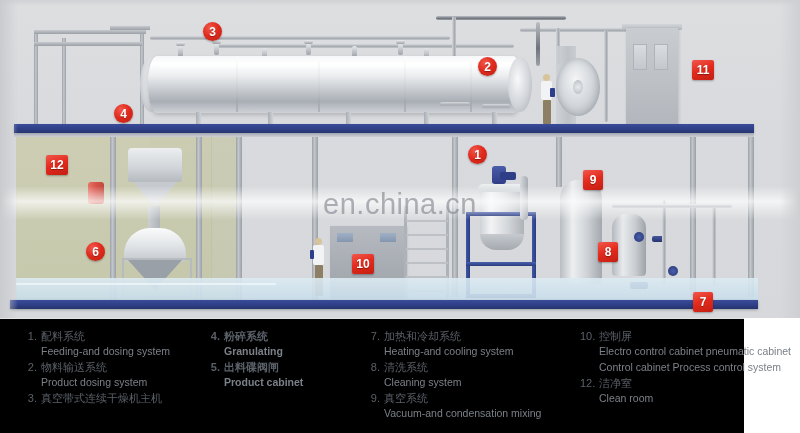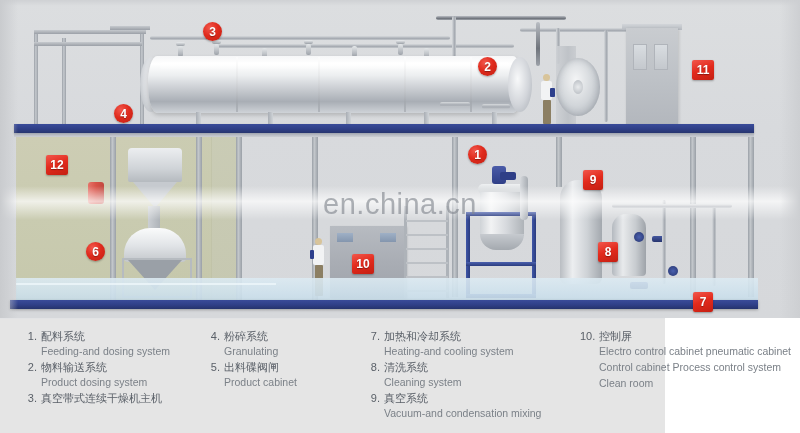--- a/index.html
+++ b/index.html
@@ -384,33 +384,33 @@
     color: rgba(128,133,140,.62);
     font-family:"Liberation Sans", sans-serif;
     z-index: 30;
     pointer-events:none;
   }
 
   
   .legend {
     position:absolute;
     left:0; top:318px;
-    width:665px; height:115px;
-    background:#e5e5e5;
+    width:744px; height:115px;
+    background:#000000;
     border-top:1px solid #e2e3e5;
   }
   .legend-grid {
     position:absolute;
     left:0; top:10px;
     width:800px;
     display:flex;
   }
   .legend-col { position:relative; }
   .legend-col.c1 { width:205px; padding-left:22px; }
-  .legend-col.c2 { width:160px; }
+  .legend-col.c2 { width:160px;font-weight:bold; }
   .legend-col.c3 { width:215px; }
   .legend-col.c4 { width:220px; }
 
   .legend-item { margin-bottom:1px; }
   .legend-cn {
     font-size:11px;
     color:#5a6068;
     line-height:15px;
     white-space:nowrap;
   }
@@ -638,19 +638,20 @@
         </div>
         <div class="legend-col c4">
           <div class="legend-item">
             <div class="legend-cn"><span class="legend-num">10.</span><span>控制屏</span></div>
             <div class="legend-en">Electro control cabinet pneumatic cabinet</div>
           </div>
           <div class="legend-item">
             <div class="legend-en">Control cabinet  Process control system</div>
           </div>
           <div class="legend-item">
+            <div class="legend-cn"><span class="legend-num">12.</span><span>洁净室</span></div>
             <div class="legend-en">Clean room</div>
           </div>
         </div>
       </div>
   </div>
 
 </div>
 
 </body></html>

